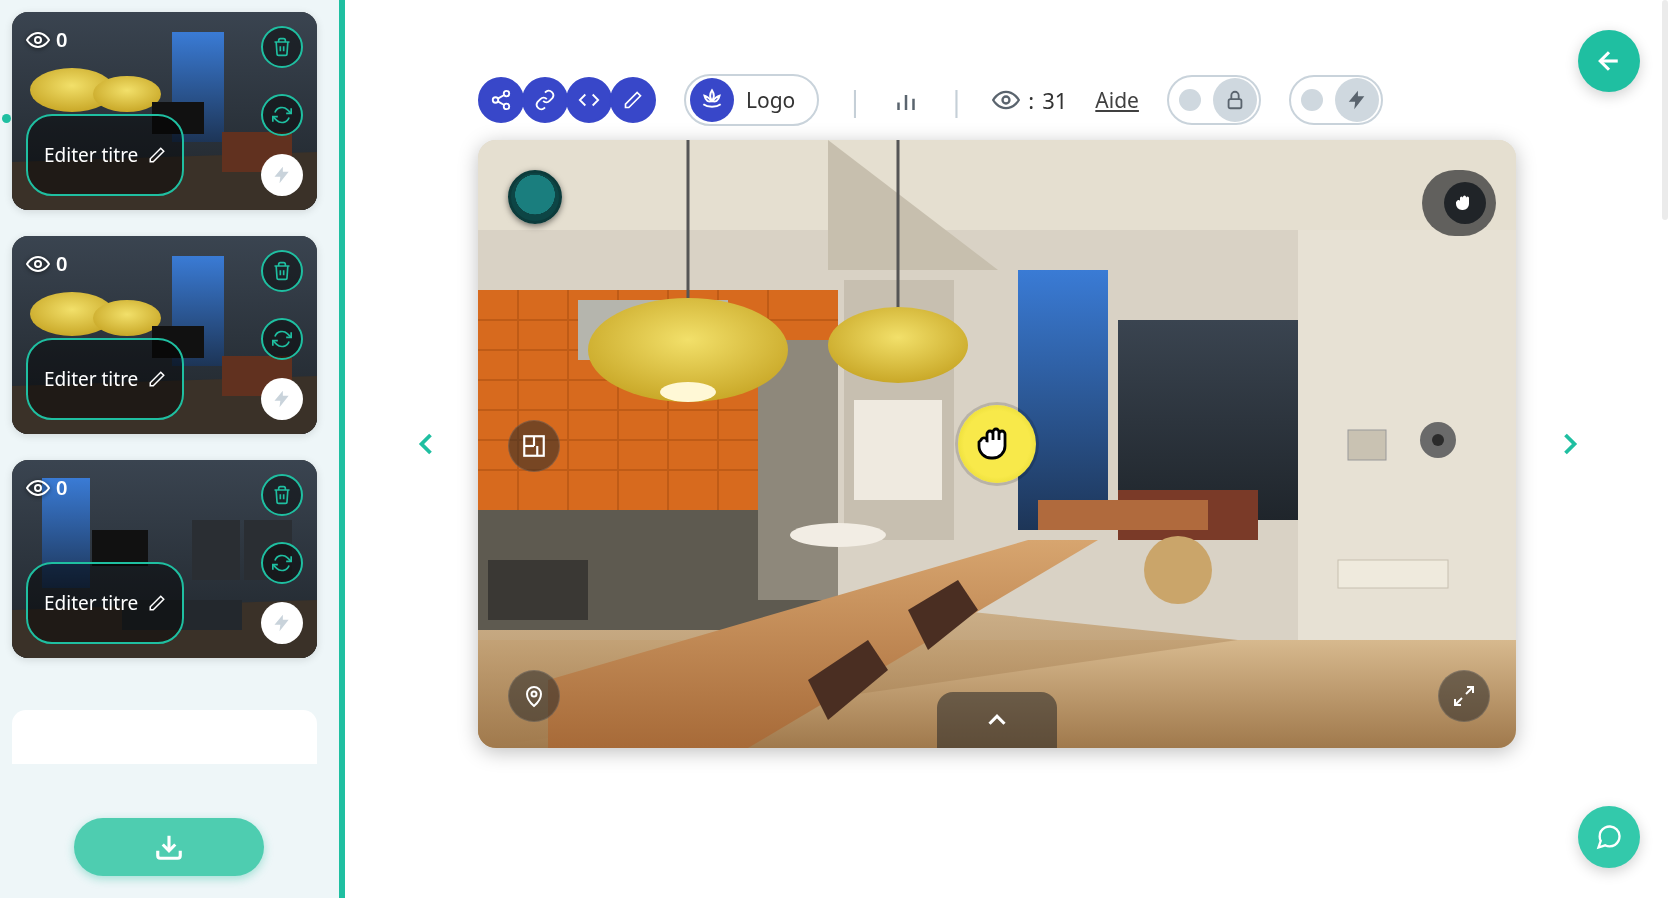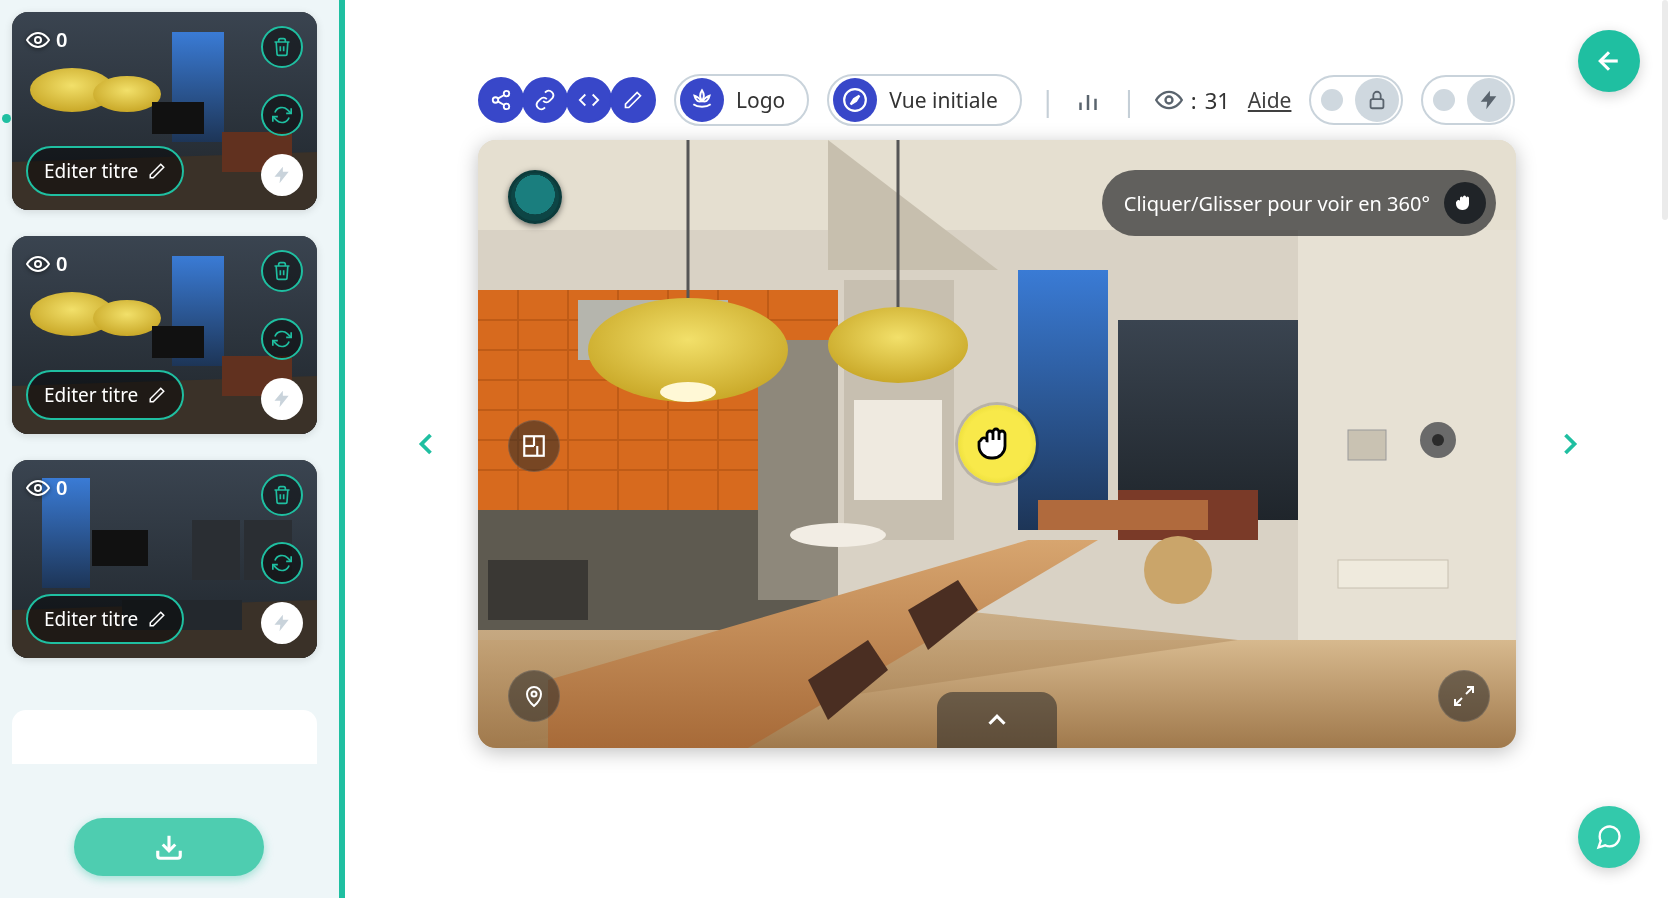--- a/index.html
+++ b/index.html
@@ -39,38 +39,38 @@
     display:flex;align-items:center;justify-content:center;background:rgba(0,0,0,.45);
     border:2px solid var(--teal);
   }
   .thumb .refresh{
     position:absolute;top:82px;right:14px;width:42px;height:42px;border-radius:50%;
     display:flex;align-items:center;justify-content:center;background:rgba(0,0,0,.45);
     border:2px solid var(--teal);
   }
   .thumb .edit{
     position:absolute;bottom:14px;left:14px;display:flex;align-items:center;gap:10px;
-    padding:10px 16px;border:2px solid var(--teal);border-radius:26px;
+    padding:26px 16px;border:2px solid var(--teal);border-radius:26px;
     background:rgba(0,0,0,.45);color:#fff;font-size:19px;
   }
   .thumb .bolt{
     position:absolute;bottom:14px;right:14px;width:42px;height:42px;border-radius:50%;
     background:#fff;display:flex;align-items:center;justify-content:center;
   }
   .blank-card{
     width:305px;height:54px;border-radius:14px 14px 0 0;background:#fff;margin-top:26px;
   }
   .download{
     position:absolute;left:74px;bottom:22px;width:190px;height:58px;border-radius:30px;
     background:#4ecdb0;display:flex;align-items:center;justify-content:center;
     box-shadow:0 3px 10px rgba(46,190,160,.4);
   }
   
   .toolbar{
-    position:absolute;left:478px;top:74px;display:flex;align-items:center;gap:18px;
+    position:absolute;left:478px;top:74px;display:flex;align-items:center;gap:28px;
   }
   .blue-group{display:flex;gap:0}
   .blue-group .circ{
     width:46px;height:46px;border-radius:50%;background:var(--blue);
     display:flex;align-items:center;justify-content:center;border:2px solid var(--blue);
   }
   .blue-group .circ+.circ{margin-left:-2px}
   .pill{
     display:flex;align-items:center;gap:12px;height:52px;padding:0 22px 0 4px;
     border:2px solid #c9d3db;border-radius:30px;background:var(--pill);font-size:21px;color:#333;
@@ -418,29 +418,20 @@
       <svg width="26" height="26" viewBox="0 0 24 24" fill="none" stroke="#fff" stroke-width="1.8">
           <path d="M12 3c2 3 2 7 0 10-2-3-2-7 0-10z"></path>
           <path d="M5 8c3 1 5 3 7 5-3 1-6 0-7-5z"></path>
           <path d="M19 8c-3 1-5 3-7 5 3 1 6 0 7-5z"></path>
           <path d="M4 16c4 3 12 3 16 0"></path>
         </svg>
     </div>
     <span>Logo</span>
   </div>
 
-  <div class="pill">
-    <div class="circ">
-      <svg width="26" height="26" viewBox="0 0 24 24" fill="none" stroke="#fff" stroke-width="2">
-          <circle cx="12" cy="12" r="10"></circle>
-          <polygon points="16 8 13 13 8 16 11 11 16 8" fill="#fff"></polygon>
-        </svg>
-    </div>
-    <span>Vue initiale</span>
-  </div>
 
   <span class="sep">|</span>
 
   <div class="icon-flat">
     <svg width="30" height="30" viewBox="0 0 24 24" fill="none" stroke="#5a646e" stroke-width="2">
         <line x1="6" y1="20" x2="6" y2="14"></line>
         <line x1="12" y1="20" x2="12" y2="8"></line>
         <line x1="18" y1="20" x2="18" y2="11"></line>
       </svg>
   </div>
@@ -486,21 +477,20 @@
   </div>
 
   <div class="viewer">
     <svg class="scene" viewBox="0 0 1038 608">
         <use href="#bigRoom"></use>
       </svg>
 
     <div class="badge-topleft"></div>
 
     <div class="hint">
-      <span>Cliquer/Glisser pour voir en 360°</span>
       <div class="hand-circ">
         <svg width="24" height="24" viewBox="0 0 24 24" fill="#fff">
             <path d="M7 11V7a1.5 1.5 0 0 1 3 0v3V6a1.5 1.5 0 0 1 3 0v4V7a1.5 1.5 0 0 1 3 0v4 2a6 6 0 0 1-6 6h-1a6 6 0 0 1-6-6v-2l1-1a1.5 1.5 0 0 1 3 1z"></path>
           </svg>
       </div>
     </div>
 
     <div class="sq-btn floorplan">
       <svg width="26" height="26" viewBox="0 0 24 24" fill="none" stroke="#fff" stroke-width="2">
           <rect x="3" y="3" width="18" height="18"></rect>

